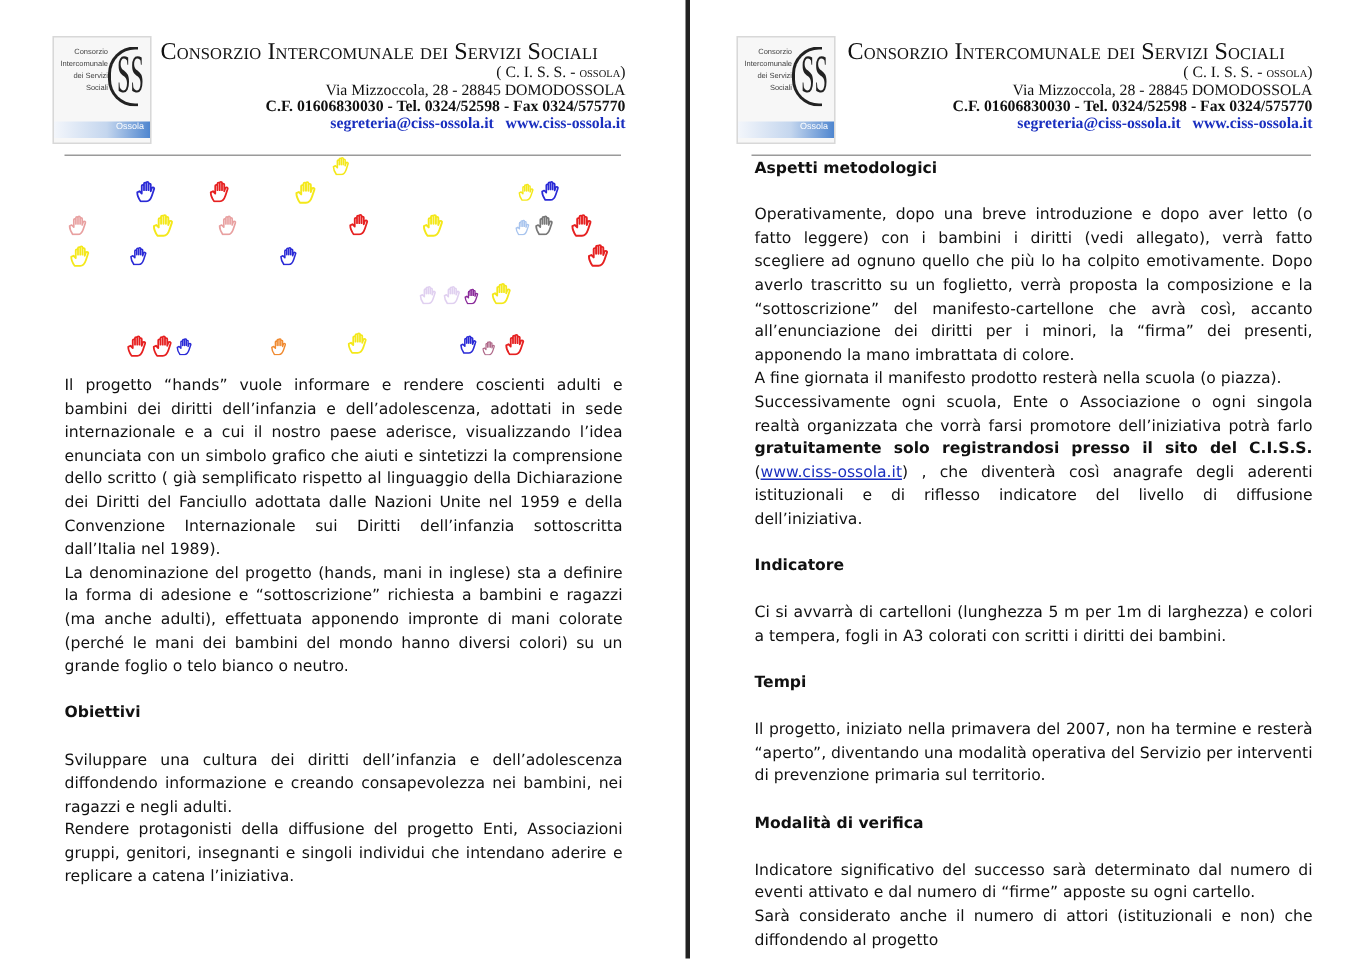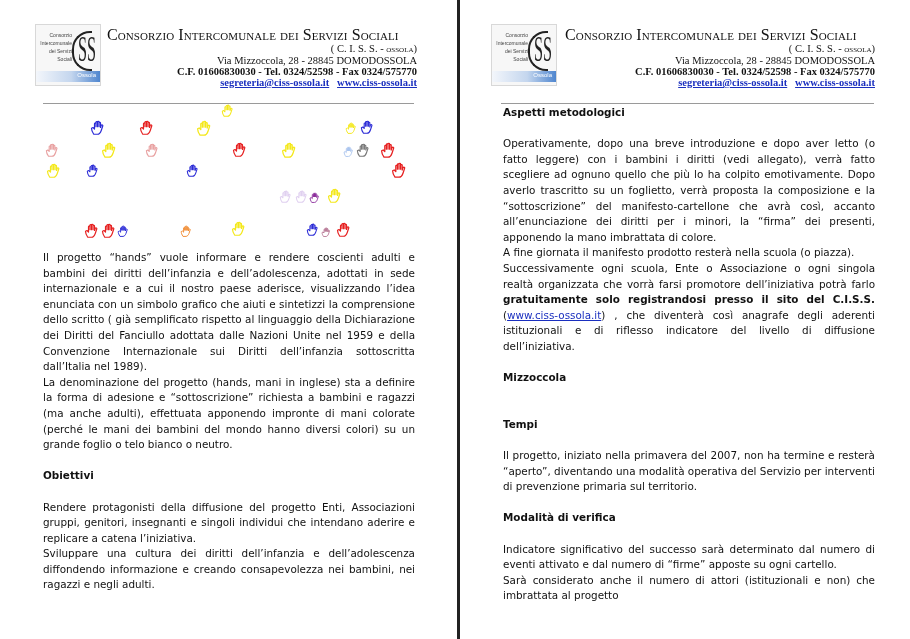--- a/index.html
+++ b/index.html
@@ -7,37 +7,37 @@
     width: 910px; height: 639px; background: #ffffff; position: relative; overflow: hidden;
     font-family: "DejaVu Sans", sans-serif; color: #000;
   }
   .page { position: absolute; top: 0; height: 639px; background: #fff; }
   .page-left { left: 0; width: 458px; }
   .page-right { left: 461px; width: 449px; }
   .divider { position: absolute; left: 457px; top: 0; width: 3px; height: 639px; background: #222; }
 
   .header { position: absolute; left: 0; top: 0; width: 100%; height: 100px; }
   .logo {
-    position: absolute; width: 66px; height: 62px; border: 1px solid #d8d8d8; background: #f7f7f7;
+    position: absolute; width: 66px; height: 72px; border: 1px solid #d8d8d8; background: #f7f7f7;
     box-sizing: border-box; overflow: hidden;
   }
   .logo .lt { position: absolute; right: 28px; font-family: "Liberation Sans", sans-serif; font-size: 5px; color: #444; text-align: right; line-height: 8px; top: 6px; }
   .logo .arc1 { position: absolute; right: 8px; top: 6px; width: 18px; height: 36px; border: 2px solid #222; border-right: none; border-radius: 18px 0 0 18px; }
   .logo .s { position: absolute; right: 4px; top: 4px; font-family: "Liberation Serif", serif; font-size: 36px; line-height: 40px; color: #222; transform: scaleX(0.45); transform-origin: right top; }
   .logo .bar { position: absolute; left: 0; right: 0; bottom: 3px; height: 11px; background: linear-gradient(90deg, #f3f6fb 0%, #c4d6ee 55%, #4f86cf 100%); }
   .logo .bar span { position: absolute; right: 4px; top: 1px; font-family: "Liberation Sans", sans-serif; font-size: 6px; color: #fff; }
 
   .org-name {
     position: absolute; font-family: "Liberation Serif", serif; font-size: 16px; font-variant: small-caps;
     color: #111; white-space: nowrap; letter-spacing: 0.1px; text-align: right;
   }
   .hline { position: absolute; font-family: "Liberation Serif", serif; font-size: 10.5px; text-align: right; white-space: nowrap; color: #111; line-height: 12px; }
   .hline.bold { font-weight: bold; }
   .hline .sc { font-variant: small-caps; }
-  .hline a { color: #1a2fbf; text-decoration: underline; font-weight: bold; }
+  .hline a { color: #1a2fbf; font-weight: bold; }
   .rule { position: absolute; height: 1px; background: #9a9a9a; }
 
   .content { position: absolute; font-family: "DejaVu Sans", sans-serif; font-size: 10.4px; line-height: 15.6px; color: #111; }
   .content p { margin: 0; text-align: justify; }
   .content h3 { margin: 0; font-size: 10.4px; font-weight: bold; line-height: 15.6px; }
   .gap { height: 15.6px; }
   .link { color: #1a2fbf; text-decoration: underline; }
   .hand { position: absolute; width: 15px; height: 15px; }
   .hand svg { width: 100%; height: 100%; display: block; }
   .title-hands { position: absolute; left: 112px; top: 187px; font-family: "DejaVu Sans", sans-serif; font-size: 15.5px; font-weight: bold; color: #111; letter-spacing: 0.2px; }
@@ -222,22 +222,22 @@
         </svg>
       </div>
     </div>
 
   <div class="content" style="left:43px;top:250px;width:372px;">
     <p>Il progetto “hands” vuole informare e rendere coscienti adulti e bambini dei diritti  dell’infanzia e dell’adolescenza, adottati in sede internazionale e a cui il nostro paese aderisce, visualizzando l’idea enunciata con un simbolo grafico che aiuti e sintetizzi la comprensione dello scritto ( già semplificato rispetto al linguaggio della Dichiarazione dei Diritti del Fanciullo adottata dalle Nazioni Unite nel 1959 e della Convenzione Internazionale sui Diritti dell’infanzia sottoscritta dall’Italia nel 1989).</p>
     <p>La denominazione del progetto (hands, mani in inglese) sta a definire la forma di adesione e “sottoscrizione” richiesta a bambini e ragazzi (ma anche adulti), effettuata apponendo impronte  di mani colorate (perché le mani dei bambini del mondo hanno diversi colori) su un grande foglio o telo bianco o neutro.</p>
     <div class="gap"></div>
     <h3>Obiettivi</h3>
     <div class="gap"></div>
+    <p>Sviluppare una cultura dei diritti dell’infanzia e dell’adolescenza diffondendo informazione e creando consapevolezza nei bambini, nei ragazzi e negli adulti.</p>
     <p>Rendere protagonisti della diffusione del progetto Enti, Associazioni gruppi, genitori, insegnanti e singoli individui che intendano aderire e replicare  a catena l’iniziativa.</p>
-    <p>Sviluppare una cultura dei diritti dell’infanzia e dell’adolescenza diffondendo informazione e creando consapevolezza nei bambini, nei ragazzi e negli adulti.</p>
   </div>
 </div>
 
 <div class="divider"></div>
 
 <div class="page page-right">
   <div class="header">
     <div class="logo" style="left:30px;top:24px;">
       <div class="lt">
         <div>Consorzio</div>
@@ -261,25 +261,26 @@
     <div class="rule" style="left:40px;width:373px;top:103px;"></div>
   </div>
 
   <div class="content" style="left:42px;top:105px;width:372px;">
     <h3>Aspetti metodologici</h3>
     <div class="gap"></div>
     <p>Operativamente, dopo una breve introduzione e dopo aver letto (o fatto leggere) con i bambini i diritti  (vedi allegato), verrà fatto scegliere ad ognuno quello che più lo ha colpito emotivamente.  Dopo averlo trascritto su un foglietto, verrà proposta la composizione e la “sottoscrizione”  del manifesto-cartellone che avrà così, accanto all’enunciazione dei diritti per i minori, la “firma” dei presenti, apponendo la mano imbrattata di colore.</p>
     <p>A fine giornata  il manifesto prodotto resterà nella scuola (o piazza).</p>
     <p><span>Successivamente ogni scuola, Ente o Associazione o ogni singola  realtà organizzata che vorrà farsi promotore dell’iniziativa potrà farlo </span><b>gratuitamente solo registrandosi presso il sito del C.I.S.S.</b><span>(</span><a class="link">www.ciss-ossola.it</a><span>) , che diventerà così anagrafe degli aderenti istituzionali e di riflesso indicatore del livello di diffusione dell’iniziativa.</span></p>
     <div class="gap"></div>
-    <h3>Mizzoccola</h3>
-    <div class="gap"></div>
+    <h3>Indicatore</h3>
+    <div class="gap"></div>
+    <p>Ci si avvarrà di cartelloni (lunghezza 5 m per 1m di larghezza) e colori a tempera,  fogli in A3 colorati con scritti i diritti dei bambini.</p>
     <div class="gap"></div>
     <h3>Tempi</h3>
     <div class="gap"></div>
     <p>Il progetto, iniziato nella primavera del 2007, non ha termine e resterà “aperto”, diventando una modalità operativa del Servizio per interventi di prevenzione primaria sul territorio.</p>
     <div class="gap"></div>
     <h3>Modalità di verifica</h3>
     <div class="gap"></div>
     <p>Indicatore significativo del successo sarà determinato dal numero di eventi attivato e dal numero di “firme” apposte su ogni cartello.</p>
-    <p>Sarà considerato anche il numero di attori (istituzionali e non) che imbrattata al progetto</p>
+    <p>Sarà considerato anche il numero di attori (istituzionali e non) che diffondendo al progetto</p>
   </div>
 </div>
 
 </body></html>

